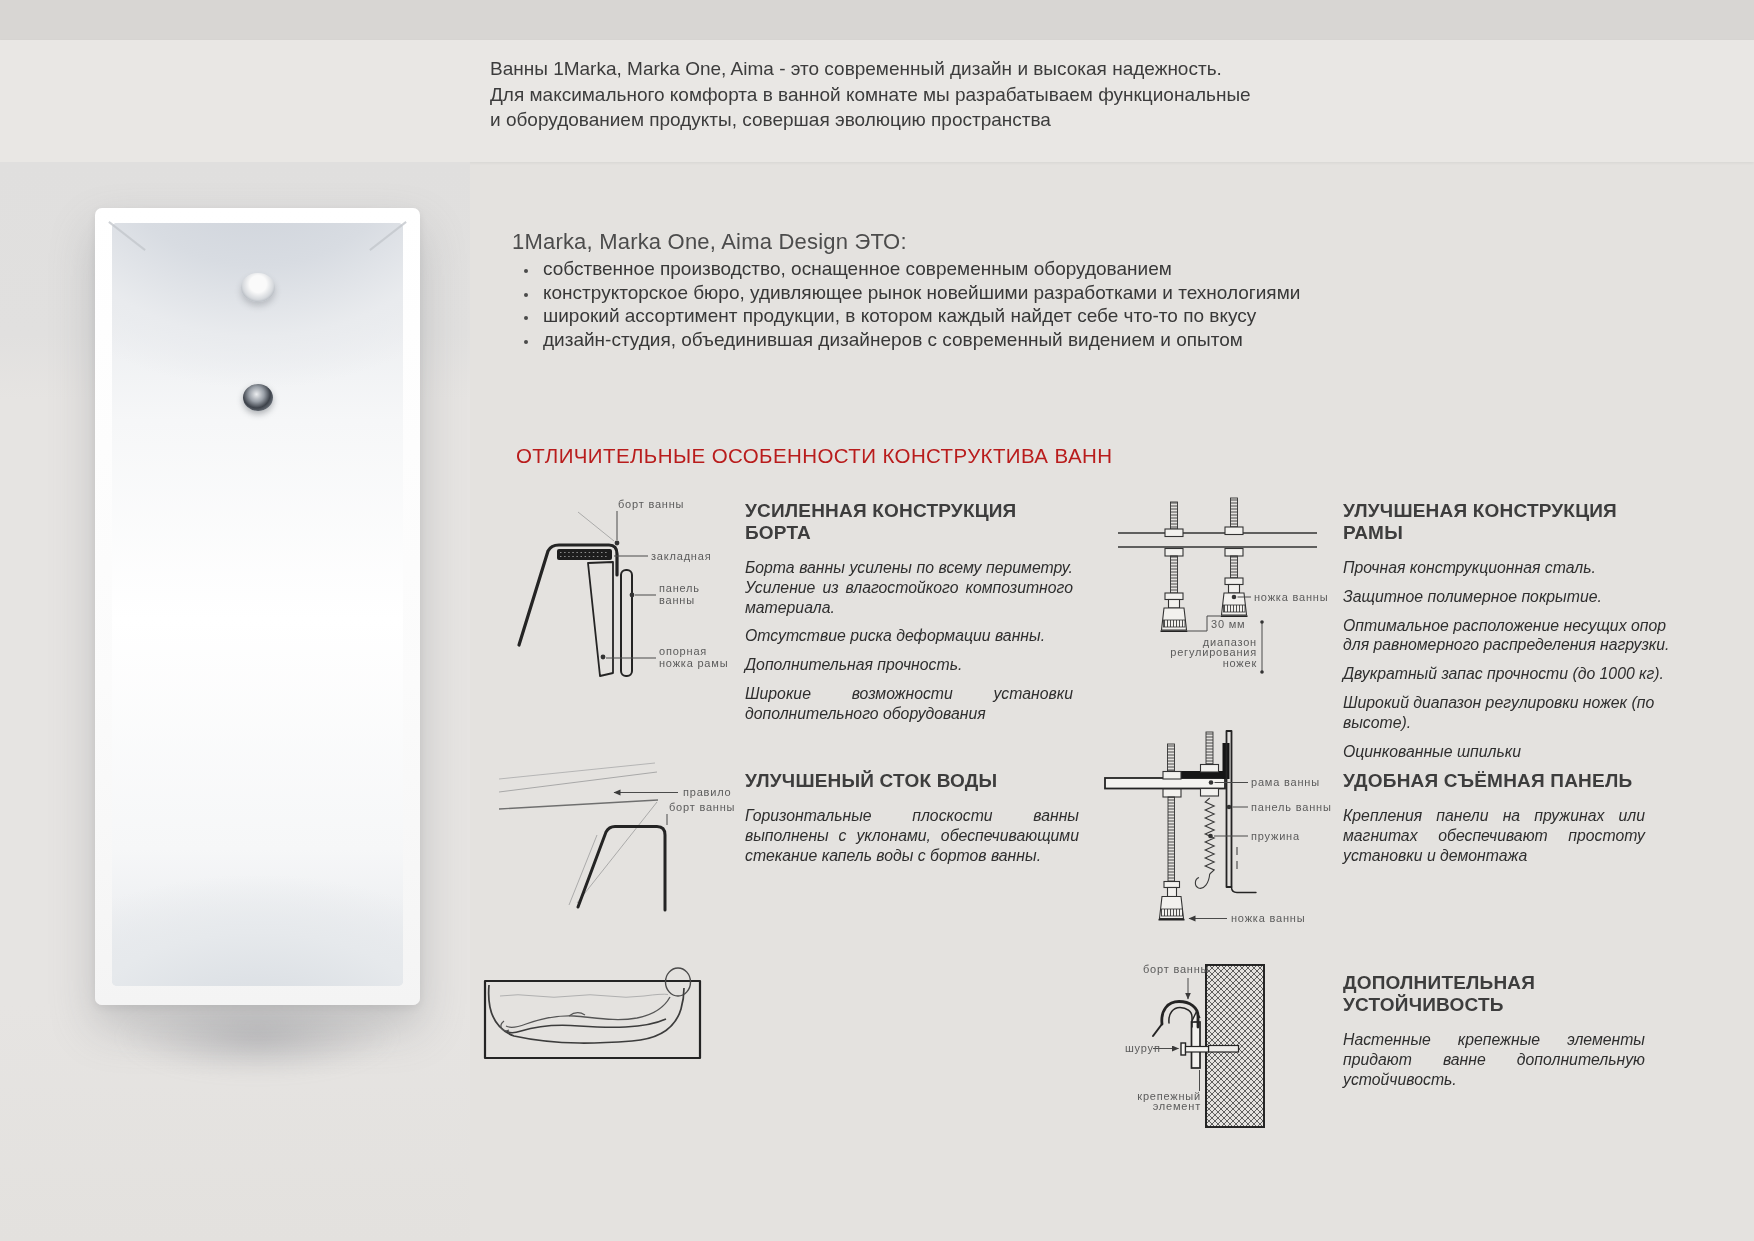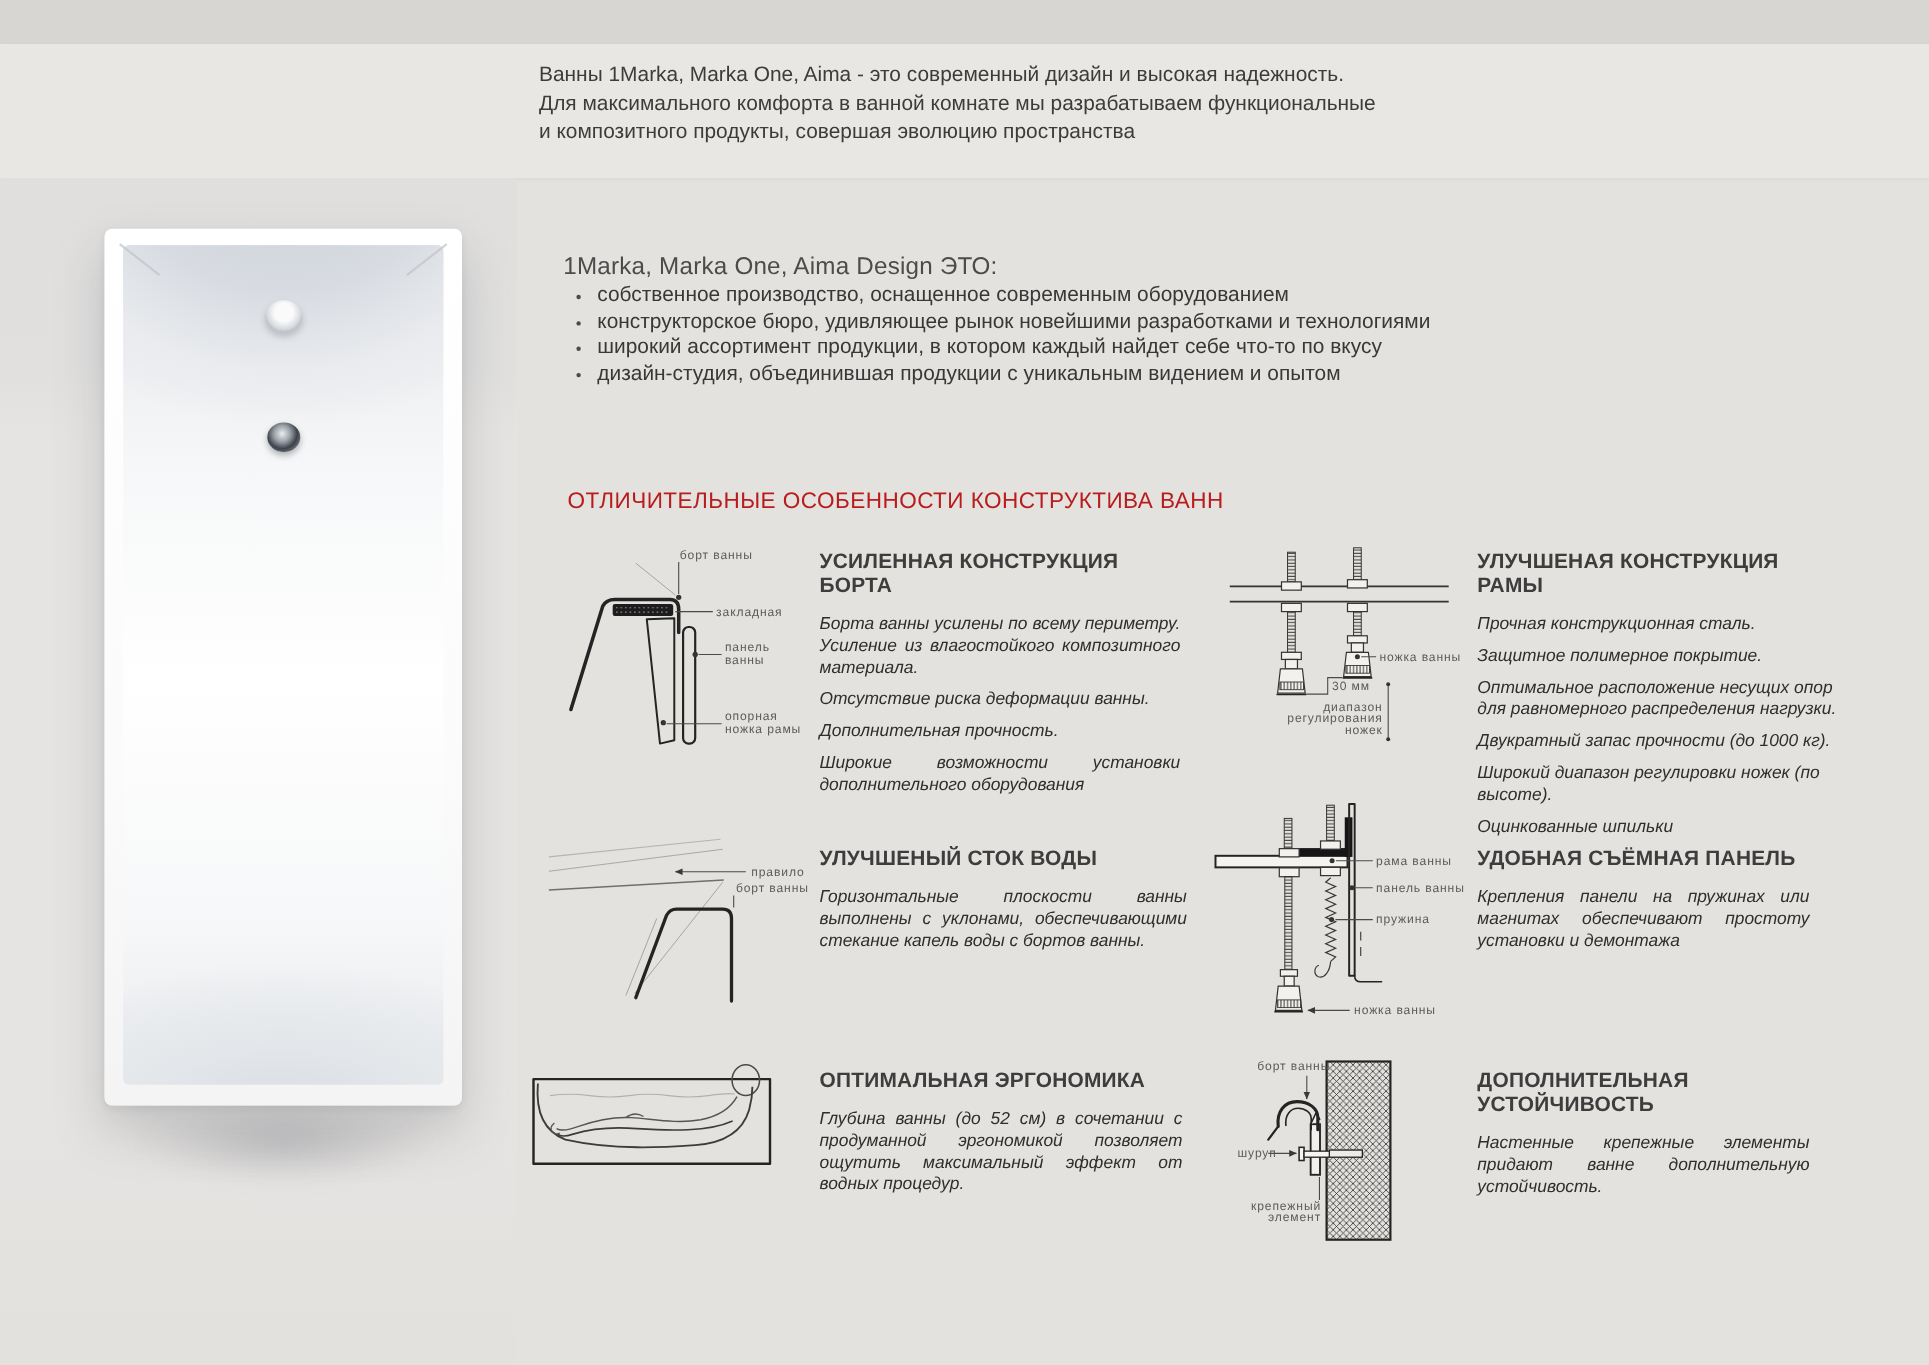--- a/index.html
+++ b/index.html
@@ -61,21 +61,21 @@
 
 <div class="page">
 
   <div class="topstrip"></div>
   <div class="band"></div>
 
 
   <div class="intro">
     <div>Ванны 1Marka, Marka One, Aima - это современный дизайн и высокая надежность.</div>
     <div>Для максимального комфорта в ванной комнате мы разрабатываем функциональные</div>
-    <div>и композитного продукты, совершая эволюцию пространства</div>
+    <div>и оборудованием продукты, совершая эволюцию пространства</div>
   </div>
 
   <div class="photo">
     <div class="tub-shadow"></div>
     <div class="tub">
       <div class="tub-inner">
         <div class="tub-head"></div>
         <div class="corner l"></div>
         <div class="corner r"></div>
         <div class="overflow"></div>
@@ -83,21 +83,21 @@
         <div class="tub-foot"></div>
       </div>
     </div>
   </div>
 
   <div class="about-title">1Marka, Marka One, Aima Design ЭТО:</div>
   <ul class="bullets">
     <li>собственное производство, оснащенное современным оборудованием</li>
     <li>конструкторское бюро,  удивляющее рынок новейшими разработками и технологиями</li>
     <li>широкий ассортимент продукции, в котором каждый найдет себе что-то по вкусу</li>
-    <li>дизайн-студия, объединившая продукции с уникальным видением и опытом</li>
+    <li>дизайн-студия, объединившая дизайнеров с современный видением и опытом</li>
   </ul>
 
   <div class="section-title">ОТЛИЧИТЕЛЬНЫЕ ОСОБЕННОСТИ КОНСТРУКТИВА ВАНН</div>
 
   <svg class="diag" style="left:515px;top:483px" width="225" height="235" viewBox="0 0 225 235">
     <line class="faint" x1="63" y1="29" x2="99" y2="58"></line>
     <line class="thin" x1="102" y1="28" x2="102" y2="57"></line>
     <circle class="dot" cx="102" cy="60" r="2.4"></circle>
     <path class="ink" stroke-width="3.2" d="M4,162 L33,68 Q36,62 44,62 L94,62 Q102,62 102,71 L102,92"></path>
     <rect x="42" y="66" width="55" height="11" rx="2" fill="#1d1d1d"></rect>
@@ -259,24 +259,20 @@
     <rect class="ink" stroke-width="2.2" x="11" y="22" width="215" height="77"></rect>
     <ellipse cx="204" cy="23" rx="12.5" ry="14" fill="none" stroke="#4a4a4a" stroke-width="1.4"></ellipse>
     <path d="M26,37 q18,-2.5 36,0 t36,0 t36,0 t36,0 t24,-1.5" fill="none" stroke="#b0b0b0" stroke-width="1"></path>
     <path d="M15,26 C13,50 19,69 40,77 C85,87 130,84 158,82 C185,80 201,70 207,50 C209,43 210,35 210,29" fill="none" stroke="#3c3c3c" stroke-width="1.7"></path>
     <path d="M196,38 C190,49 178,56 163,59 C140,63 118,58 100,57 C82,56 66,60 52,65 C44,68 37,70 32,67" fill="none" stroke="#555" stroke-width="1.3"></path>
     <path d="M192,60 C170,70 135,69 105,67 C80,65 60,68 47,72 C41,74 36,75 33,72" fill="none" stroke="#3c3c3c" stroke-width="1.5"></path>
     <path d="M30,62 q-5,4 -2,8 q3,3 7,1" fill="none" stroke="#555" stroke-width="1.2"></path>
     <path d="M95,57 q8,-6 16,-1" fill="none" stroke="#555" stroke-width="1.2"></path>
   </svg>
 
-  <div class="feat" style="left:745px;top:972px;width:330px">
-    <h3>ОПТИМАЛЬНАЯ ЭРГОНОМИКА</h3>
-    <p class="just">Глубина ванны (до 52 см) в сочетании с продуманной эргономикой позволяет ощутить максимальный эффект от водных процедур.</p>
-  </div>
 
   <svg class="diag" style="left:1122px;top:950px" width="150" height="225" viewBox="0 0 150 225">
     <defs>
       <pattern id="xh6" width="6" height="6" patternUnits="userSpaceOnUse">
         <path d="M0,0 L6,6 M6,0 L0,6" stroke="#333" stroke-width="0.75" fill="none"></path>
       </pattern>
       <marker id="ar6" markerWidth="8" markerHeight="7" refX="6.5" refY="3" orient="auto">
         <path d="M0,0 L7,3 L0,6 Z" fill="#3a3a3a"></path>
       </marker>
     </defs>

